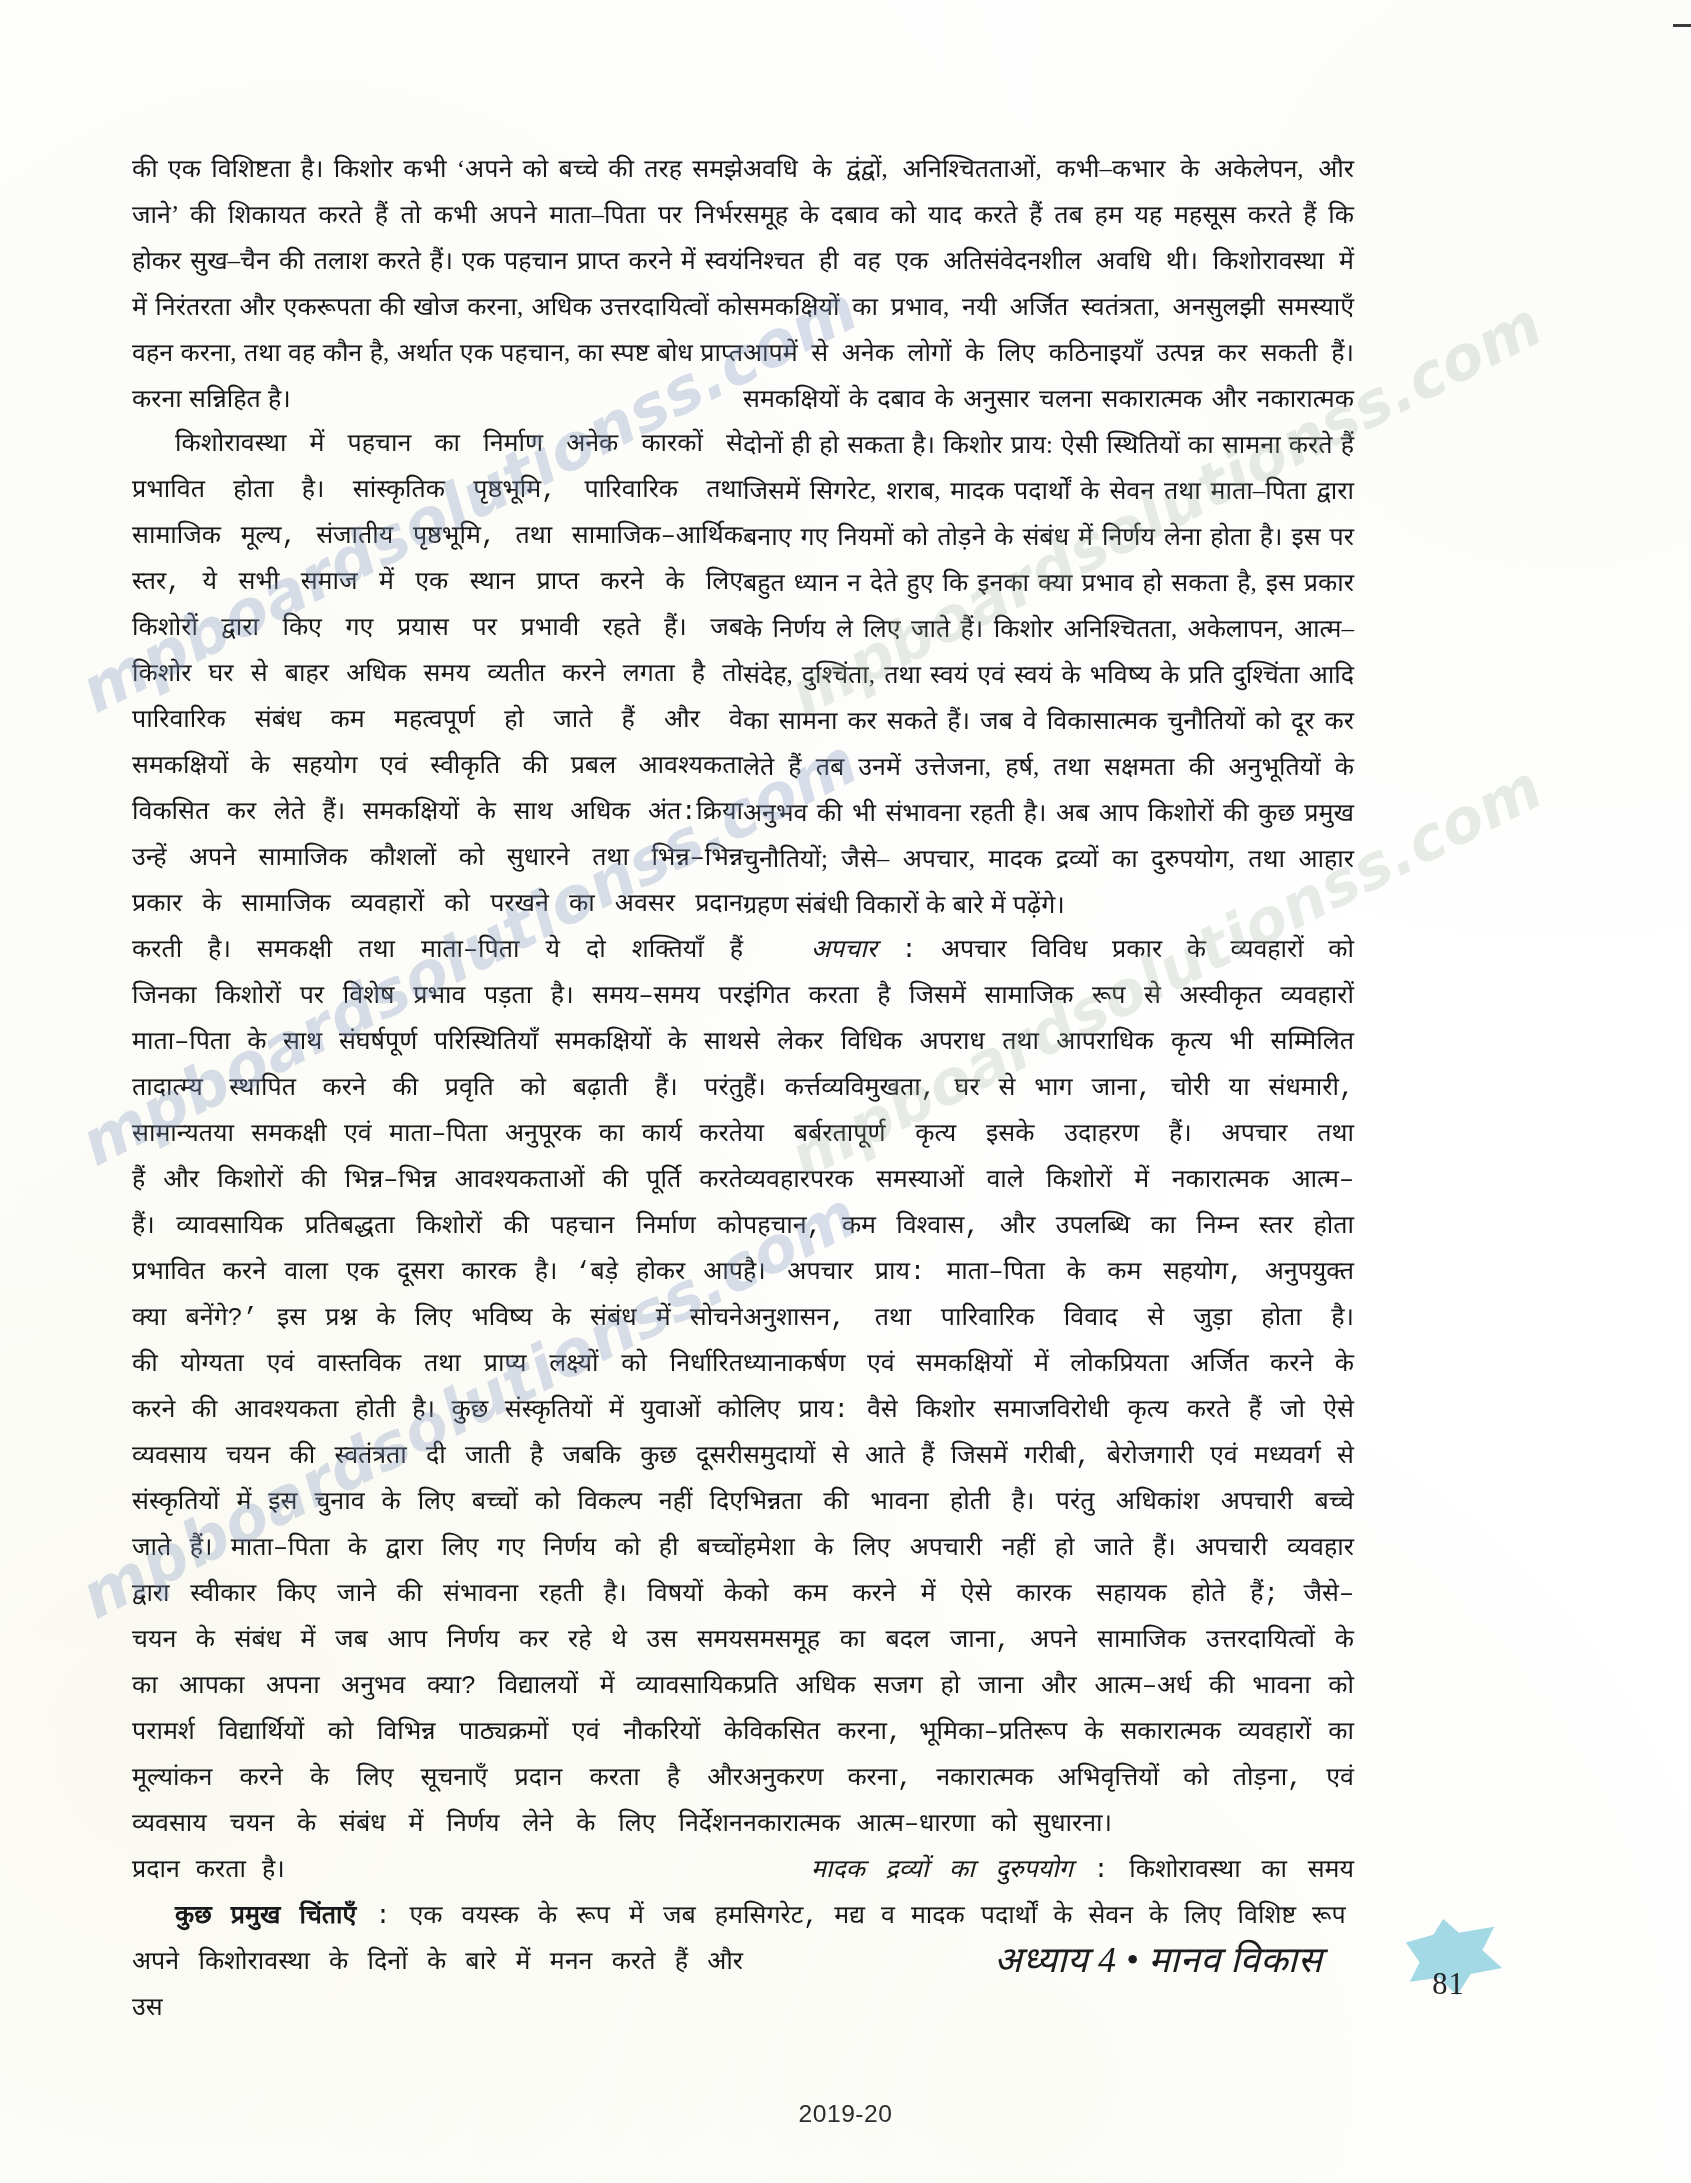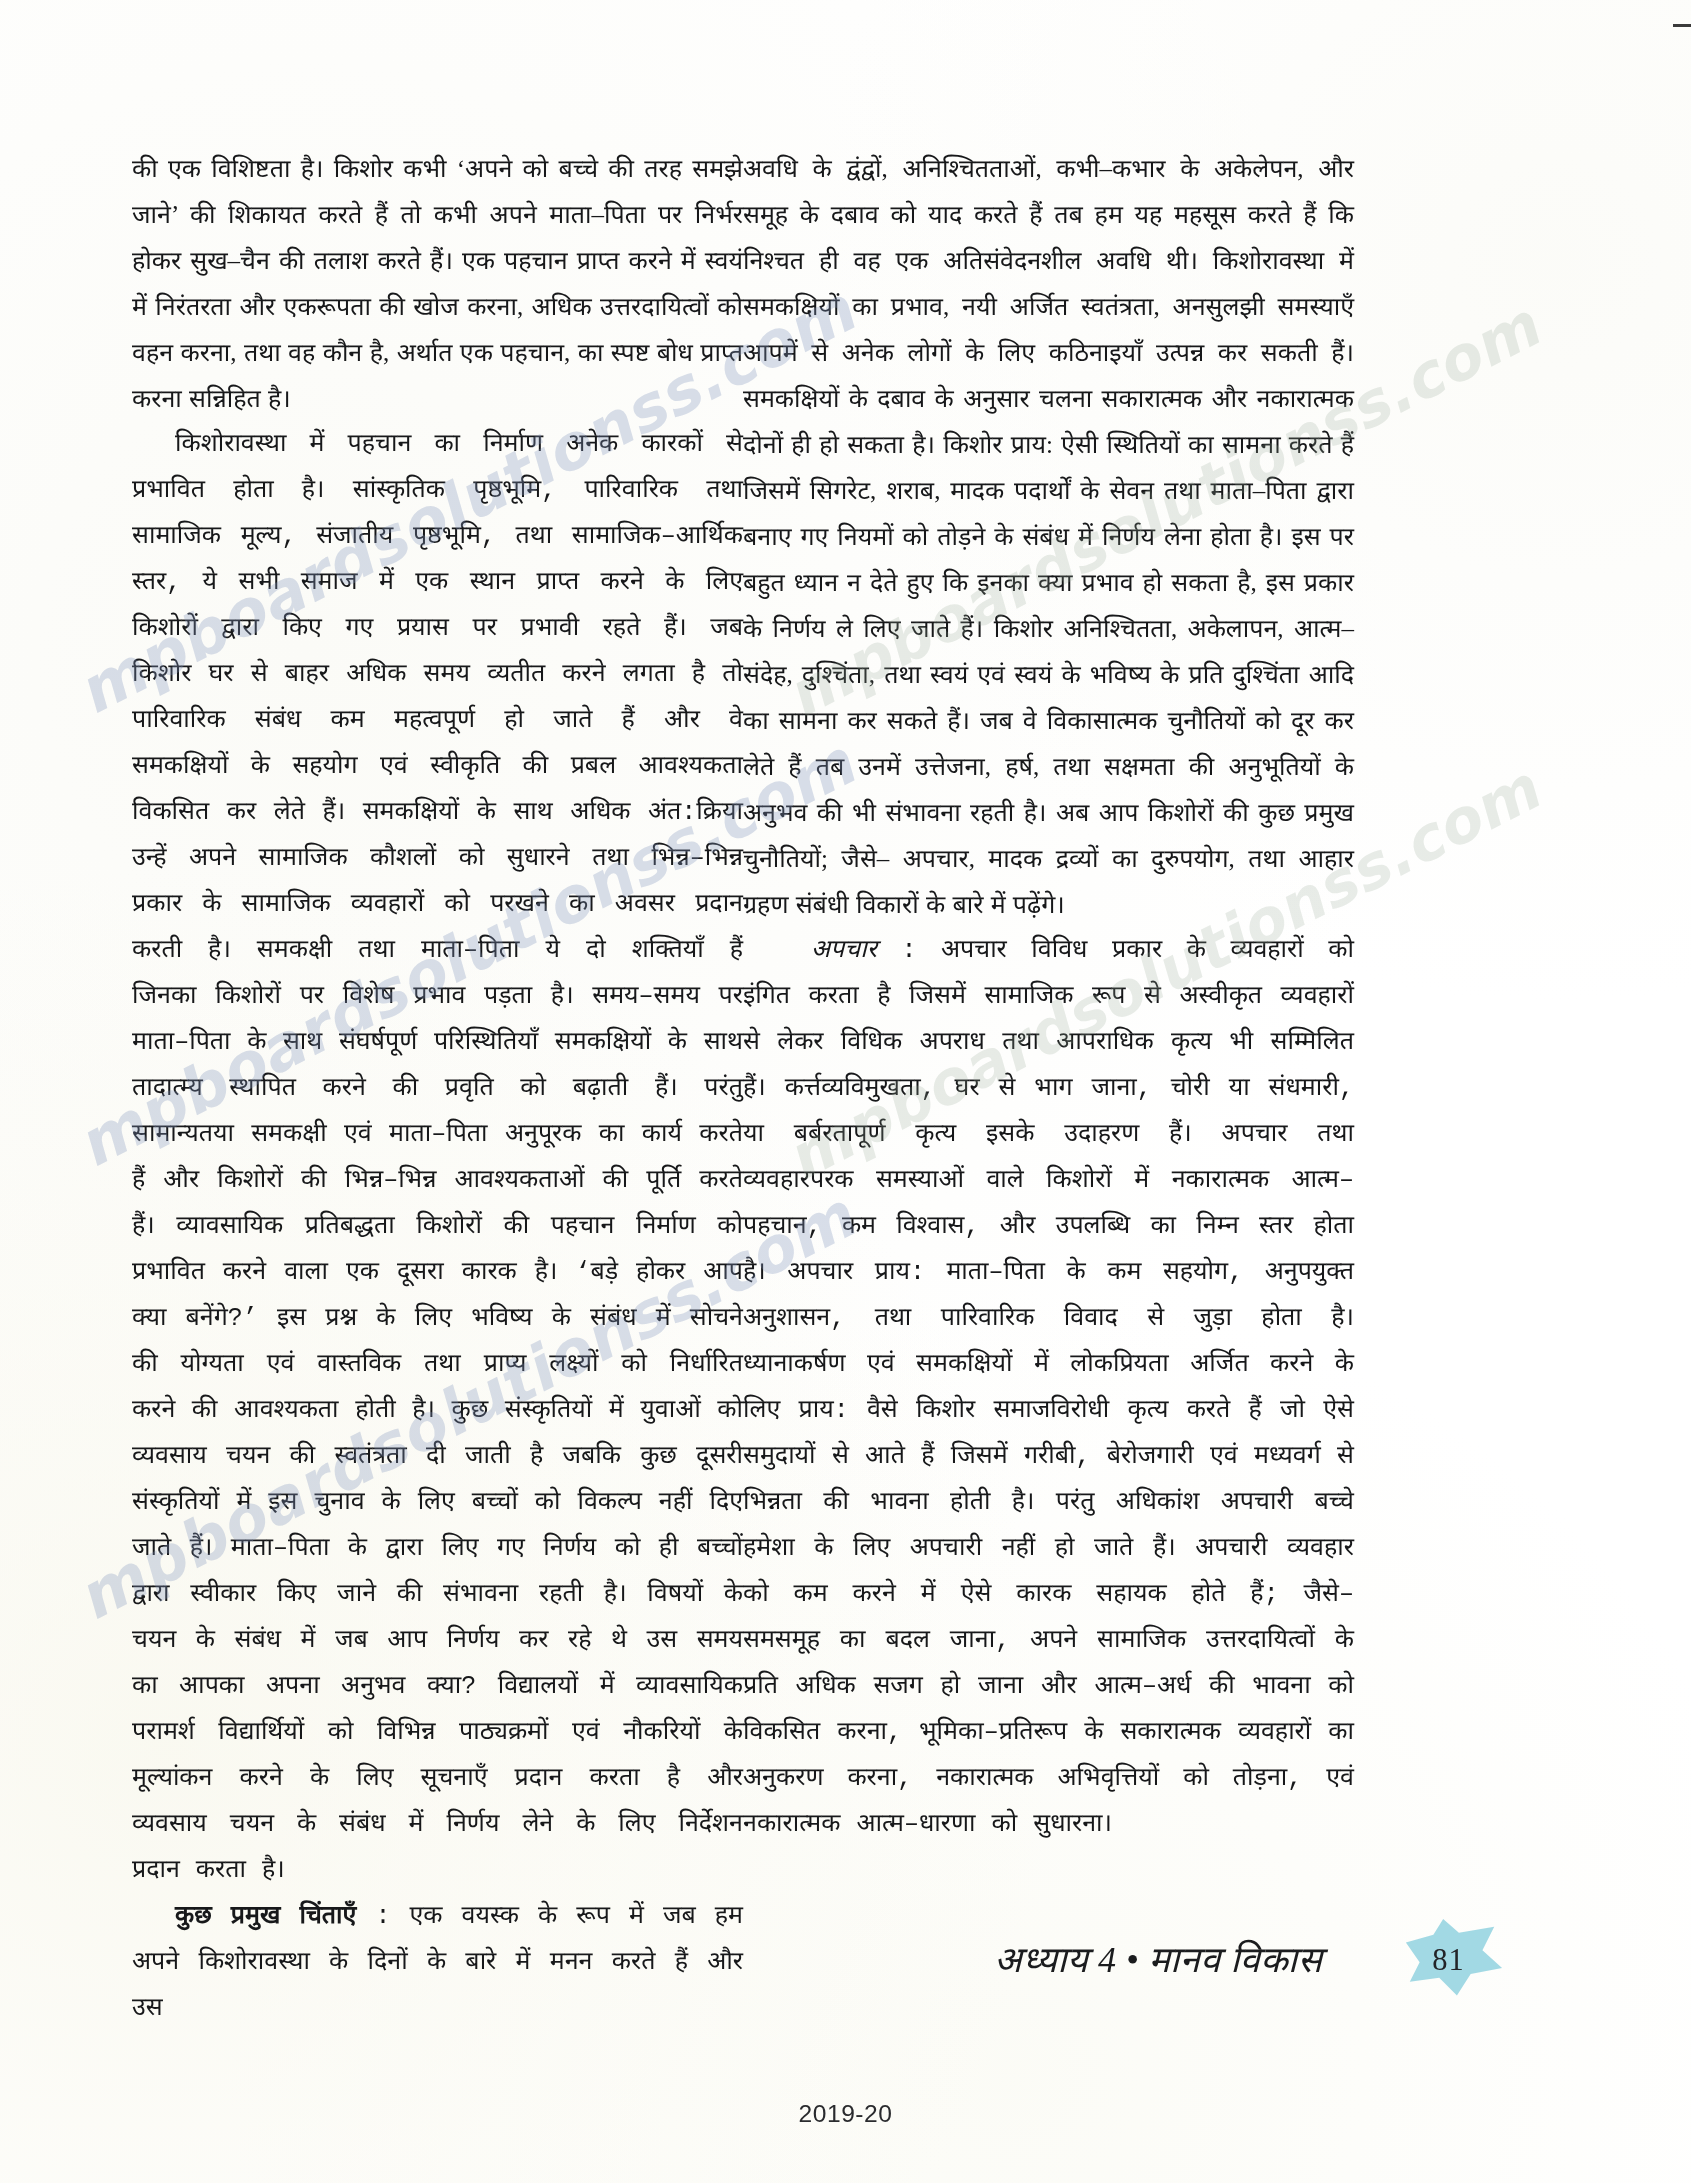--- a/index.html
+++ b/index.html
@@ -114,21 +114,21 @@
     color: #1b1c1e;
     letter-spacing: 0.5px;
     margin-right: 77px;
     white-space: nowrap;
   }
   .page-badge {
     position: relative;
     width: 106px;
     height: 83px;
     display: flex;
-    align-items: center;
+    align-items: flex-end;
     justify-content: center;
   }
   .page-badge .star {
     position: absolute;
     inset: 0;
   }
   .page-badge .num {
     position: relative;
     z-index: 2;
     font-family: "Liberation Serif", "DejaVu Serif", serif;
@@ -182,20 +182,23 @@
         <span class="lead-bold">कुछ प्रमुख चिंताएँ</span><span> : एक वयस्क के रूप में जब हम अपने किशोरावस्था के दिनों के बारे में मनन करते हैं और उस</span>
       </p>
     </div>
 
     <div class="col">
       <p class="para">
         <span>अवधि के द्वंद्वों, अनिश्चितताओं, कभी–कभार के अकेलेपन, और समूह के दबाव को याद करते हैं तब हम यह महसूस करते हैं कि निश्चत ही वह एक अतिसंवेदनशील अवधि थी। किशोरावस्था में समकक्षियों का प्रभाव, नयी अर्जित स्वतंत्रता, अनसुलझी समस्याएँ आपमें से अनेक लोगों के लिए कठिनाइयाँ उत्पन्न कर सकती हैं। समकक्षियों के दबाव के अनुसार चलना सकारात्मक और नकारात्मक दोनों ही हो सकता है। किशोर प्राय: ऐसी स्थितियों का सामना करते हैं जिसमें सिगरेट, शराब, मादक पदार्थों के सेवन तथा माता–पिता द्वारा बनाए गए नियमों को तोड़ने के संबंध में निर्णय लेना होता है। इस पर बहुत ध्यान न देते हुए कि इनका क्या प्रभाव हो सकता है, इस प्रकार के निर्णय ले लिए जाते हैं। किशोर अनिश्चितता, अकेलापन, आत्म–संदेह, दुश्चिंता, तथा स्वयं एवं स्वयं के भविष्य के प्रति दुश्चिंता आदि का सामना कर सकते हैं। जब वे विकासात्मक चुनौतियों को दूर कर लेते हैं तब उनमें उत्तेजना, हर्ष, तथा सक्षमता की अनुभूतियों के अनुभव की भी संभावना रहती है। अब आप किशोरों की कुछ प्रमुख चुनौतियों; जैसे– अपचार, मादक द्रव्यों का दुरुपयोग, तथा आहार ग्रहण संबंधी विकारों के बारे में पढ़ेंगे।</span>
       </p>
       <p class="para indent">
         <span class="lead-ital">अपचार</span><span> : अपचार विविध प्रकार के व्यवहारों को इंगित करता है जिसमें सामाजिक रूप से अस्वीकृत व्यवहारों से लेकर विधिक अपराध तथा आपराधिक कृत्य भी सम्मिलित हैं। कर्त्तव्यविमुखता, घर से भाग जाना, चोरी या संधमारी, या बर्बरतापूर्ण कृत्य इसके उदाहरण हैं। अपचार तथा व्यवहारपरक समस्याओं वाले किशोरों में नकारात्मक आत्म–पहचान, कम विश्वास, और उपलब्धि का निम्न स्तर होता है। अपचार प्राय: माता–पिता के कम सहयोग, अनुपयुक्त अनुशासन, तथा पारिवारिक विवाद से जुड़ा होता है। ध्यानाकर्षण एवं समकक्षियों में लोकप्रियता अर्जित करने के लिए प्राय: वैसे किशोर समाजविरोधी कृत्य करते हैं जो ऐसे समुदायों से आते हैं जिसमें गरीबी, बेरोजगारी एवं मध्यवर्ग से भिन्नता की भावना होती है। परंतु अधिकांश अपचारी बच्चे हमेशा के लिए अपचारी नहीं हो जाते हैं। अपचारी व्यवहार को कम करने में ऐसे कारक सहायक होते हैं; जैसे– समसमूह का बदल जाना, अपने सामाजिक उत्तरदायित्वों के प्रति अधिक सजग हो जाना और आत्म–अर्ध की भावना को विकसित करना, भूमिका–प्रतिरूप के सकारात्मक व्यवहारों का अनुकरण करना, नकारात्मक अभिवृत्तियों को तोड़ना, एवं नकारात्मक आत्म–धारणा को सुधारना।</span>
+      </p>
+      <p class="para indent">
+        <span class="lead-ital">मादक द्रव्यों का दुरुपयोग</span><span> : किशोरावस्था का समय सिगरेट, मद्य व मादक पदार्थों के सेवन के लिए विशिष्ट रूप</span>
       </p>
     </div>
 
   </div>
 
   <div class="footer">
     <div class="footer-inner">
       <div class="chapter-line">अध्याय 4 • मानव विकास</div>
       <div class="page-badge">
         <svg class="star" viewBox="0 0 108 84" aria-hidden="true">

